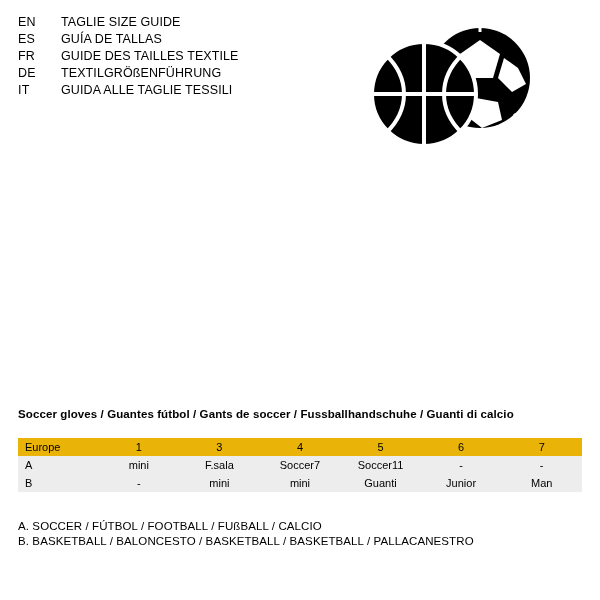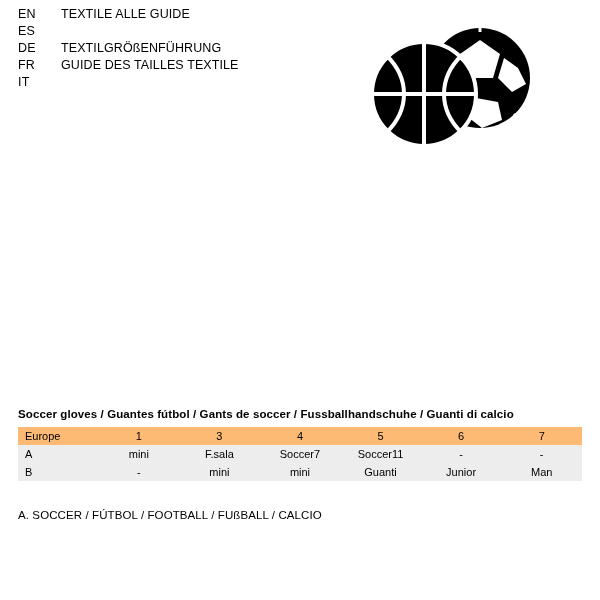--- a/index.html
+++ b/index.html
@@ -12,21 +12,21 @@
     background: #ffffff;
     font-family: "Liberation Sans", sans-serif;
     color: #000000;
     position: relative;
     overflow: hidden;
   }
 
   
   .lang-block {
     position: absolute;
-    top: 6px;
+    top: 14px;
     left: 18px;
     width: 300px;
   }
   .lang-row {
     display: flex;
     align-items: baseline;
     height: 17px;
     line-height: 17px;
   }
   .lang-code {
@@ -53,38 +53,38 @@
   .lower {
     position: absolute;
     left: 18px;
     top: 408px;
     width: 564px;
   }
   .section-title {
     font-size: 11.5px;
     font-weight: bold;
     letter-spacing: 0.1px;
-    margin-bottom: 7px;
+    margin-bottom: 18px;
     white-space: nowrap;
   }
 
   table.size-table {
     border-collapse: collapse;
     width: 564px;
     table-layout: fixed;
   }
   table.size-table td {
     font-size: 11px;
     height: 16px;
     padding: 1px 0;
     text-align: center;
     border: none;
   }
   table.size-table tr.header-row {
-    background: #fdba74;
+    background: #eab308;
   }
   table.size-table tr.row-a {
     background: #ededed;
   }
   table.size-table tr.row-b {
     background: #ededed;
   }
   table.size-table td.label-cell {
     text-align: left;
     padding-left: 7px;
@@ -99,35 +99,37 @@
     line-height: 15px;
     white-space: nowrap;
   }
 </style>
 </head>
 <body>
 
 <div class="lang-block">
   <div class="lang-row">
     <div class="lang-code">EN</div>
-    <div class="lang-text">TEXTILE ALLE GUIDE</div>
+    <div class="lang-text">TAGLIE SIZE GUIDE</div>
   </div>
   <div class="lang-row">
     <div class="lang-code">ES</div>
+    <div class="lang-text">GUÍA DE TALLAS</div>
+  </div>
+  <div class="lang-row">
+    <div class="lang-code">FR</div>
+    <div class="lang-text">GUIDE DES TAILLES TEXTILE</div>
   </div>
   <div class="lang-row">
     <div class="lang-code">DE</div>
     <div class="lang-text">TEXTILGRÖßENFÜHRUNG</div>
   </div>
   <div class="lang-row">
-    <div class="lang-code">FR</div>
-    <div class="lang-text">GUIDE DES TAILLES TEXTILE</div>
-  </div>
-  <div class="lang-row">
     <div class="lang-code">IT</div>
+    <div class="lang-text">GUIDA ALLE TAGLIE TESSILI</div>
   </div>
 </div>
 
 <div class="ball-art">
   <svg width="200" height="150" viewBox="0 0 200 150" xmlns="http://www.w3.org/2000/svg">
 
     <g>
       <circle cx="128" cy="56" r="50" fill="#000000"></circle>
 
       <path d="M128 18 L148 32 L141 56 L116 56 L108 32 Z" fill="#ffffff"></path>
@@ -182,15 +184,16 @@
         <td>mini</td>
         <td>Guanti</td>
         <td>Junior</td>
         <td>Man</td>
       </tr>
     </tbody>
   </table>
 
   <div class="legend">
     <div class="legend-line">A. SOCCER / FÚTBOL / FOOTBALL / FUßBALL / CALCIO</div>
+    <div class="legend-line">B. BASKETBALL / BALONCESTO / BASKETBALL / BASKETBALL / PALLACANESTRO</div>
   </div>
 
 </div>
 
 </body></html>

